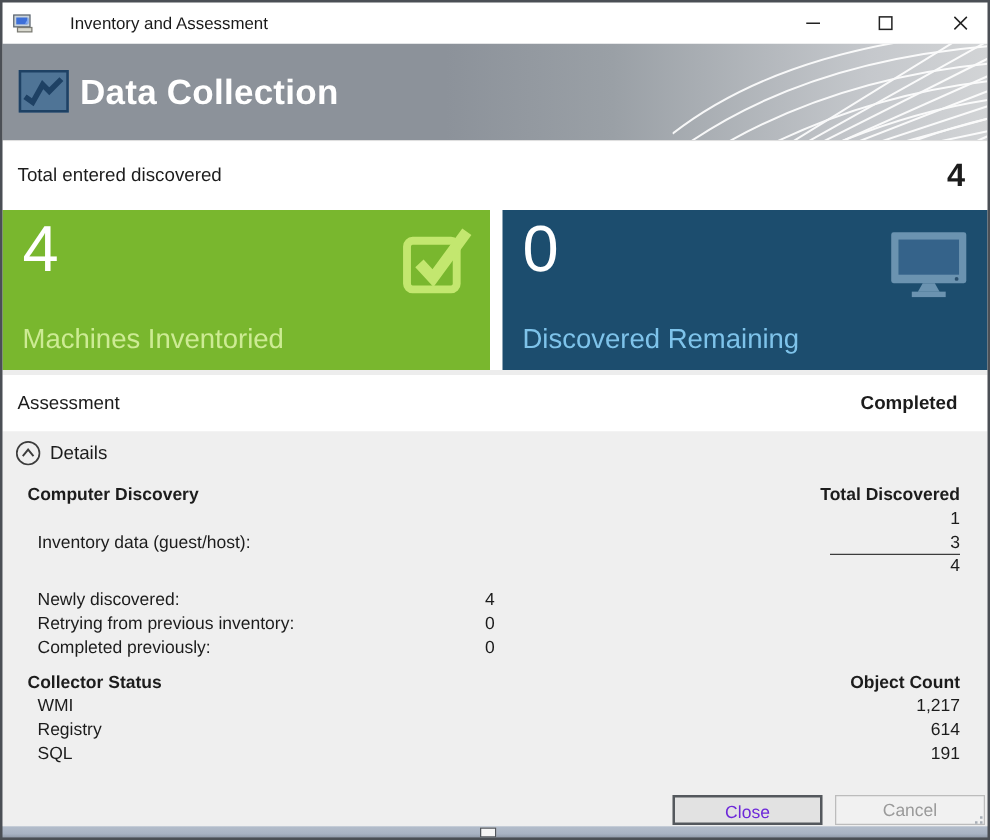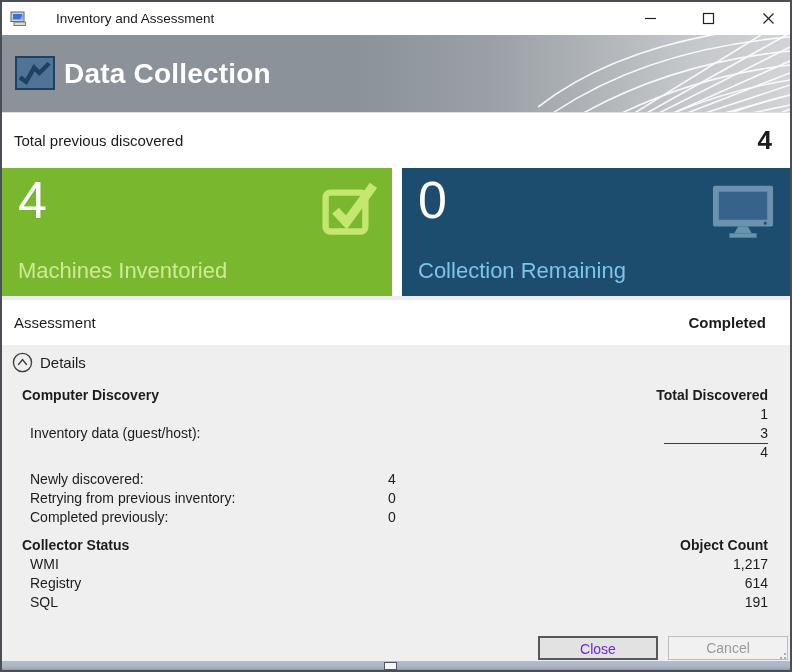--- a/index.html
+++ b/index.html
@@ -138,21 +138,21 @@
     <div class="banner-icon">
       <svg width="36" height="30" viewBox="0 0 40 34" style="display:block">
         <polyline points="3,22 10,27 19,11 25,17 36,6" fill="none" stroke="#1e4164" stroke-width="5"></polyline>
       </svg>
     </div>
     <div class="banner-title">Data Collection</div>
   </div>
 
   <div class="hr-line"></div>
   <div class="total-row">
-    <span class="total-label">Total previous discovered</span>
+    <span class="total-label">Total entered discovered</span>
     <span class="total-value">4</span>
   </div>
 
   <div class="tile tile-green">
     <div class="tile-num">4</div>
     <svg class="tile-icon check-icon" viewBox="0 0 62 60">
       <rect x="4" y="13" width="44" height="43" rx="5" fill="none" stroke="#c3e76f" stroke-width="7"></rect>
       <path d="M15 33 L27 46 L57 5" fill="none" stroke="#c3e76f" stroke-width="10"></path>
     </svg>
     <div class="tile-label">Machines Inventoried</div>
@@ -160,21 +160,21 @@
 
   <div class="tile tile-blue">
     <div class="tile-num">0</div>
     <svg class="tile-icon monitor-icon" viewBox="0 0 64 56">
       <rect x="1" y="1" width="62" height="42" rx="2" fill="#6b93b0"></rect>
       <rect x="7" y="7" width="50" height="29" fill="#35638a"></rect>
       <circle cx="55" cy="39.5" r="1.6" fill="#2a4f6d"></circle>
       <path d="M27 43 L37 43 L41 50 L23 50 Z" fill="#6b93b0"></path>
       <rect x="18" y="50" width="28" height="4.5" fill="#6b93b0"></rect>
     </svg>
-    <div class="tile-label">Collection Remaining</div>
+    <div class="tile-label">Discovered Remaining</div>
   </div>
 
   <div class="gap-band"></div>
   <div class="assess-row">
     <span class="assess-label">Assessment</span>
     <span class="assess-status">Completed</span>
   </div>
 
   <div class="details-panel">
     <div class="details-toggle">

